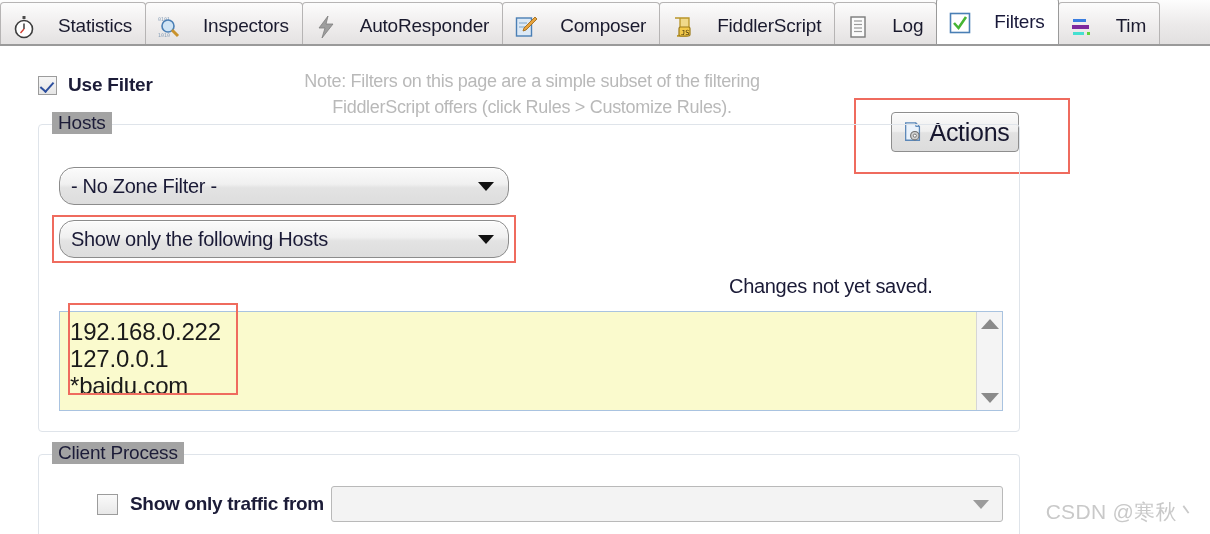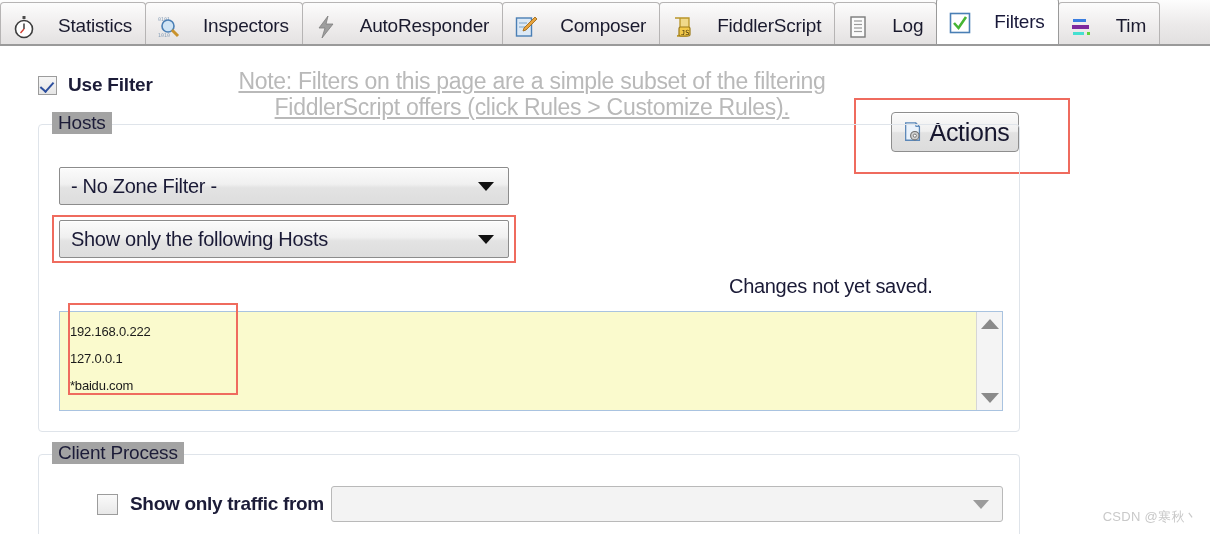--- a/index.html
+++ b/index.html
@@ -109,25 +109,24 @@
     color: #1c1c38;
     font-weight: 600;
     letter-spacing: -0.2px;
   }
 
   .note {
     position: absolute;
     left: 222px; top: 22px;
     width: 620px;
     text-align: center;
-    font-size: 23px;
+    font-size: 18px;
     line-height: 26px;
     color: #b9b9b9;
     letter-spacing: -0.3px;
-    text-decoration: underline;
   }
 
   
   .actions-hl {
     position: absolute;
     left: 854px; top: 52px;
     width: 216px; height: 76px;
     border: 2px solid #ef6b5e;
     box-sizing: border-box;
   }
@@ -170,21 +169,21 @@
     white-space: nowrap;
   }
   #hosts-group  { left: 38px; top: 78px;  width: 982px; height: 308px; }
   #client-group { left: 38px; top: 408px; width: 982px; height: 110px; }
 
   
   .combo {
     position: absolute;
     box-sizing: border-box;
     border: 1px solid #8c8c8c;
-    border-radius: 2px;
+    border-radius: 15px;
     background: linear-gradient(to bottom,#fbfbfb 0%,#f0f0f0 45%,#e3e3e3 55%,#dddddd 100%);
     display: flex;
     align-items: center;
     box-shadow: inset 0 1px 0 #ffffff;
   }
   .combo .ctext {
     font-size: 20px;
     color: #1a1a36;
     padding-left: 11px;
     letter-spacing: -0.3px;
@@ -225,21 +224,21 @@
     left: 20px; top: 186px;
     width: 944px; height: 100px;
     box-sizing: border-box;
     border: 1px solid #a9c3e0;
     background: #fafacd;
     display: flex;
   }
   .hostlines {
     flex: 1;
     padding: 6px 0 0 10px;
-    font-size: 13px;
+    font-size: 24px;
     line-height: 27px;
     color: #1a1a1a;
     letter-spacing: -0.2px;
   }
   .vscroll {
     width: 26px;
     flex: none;
     background: #f4f4f4;
     border-left: 1px solid #d6d6d6;
     display: flex;
@@ -305,21 +304,21 @@
     width: 0; height: 0;
     border-left: 8px solid transparent;
     border-right: 8px solid transparent;
     border-top: 9px solid #9b9b9b;
     margin-right: 13px;
   }
 
   .watermark {
     position: absolute;
     right: 12px; bottom: 8px;
-    font-size: 13px;
+    font-size: 21px;
     color: #c9c9c9;
     letter-spacing: 0.3px;
   }
 </style>
 </head>
 <body>
 
 <div class="tabstrip">
 
   <div class="tab">

